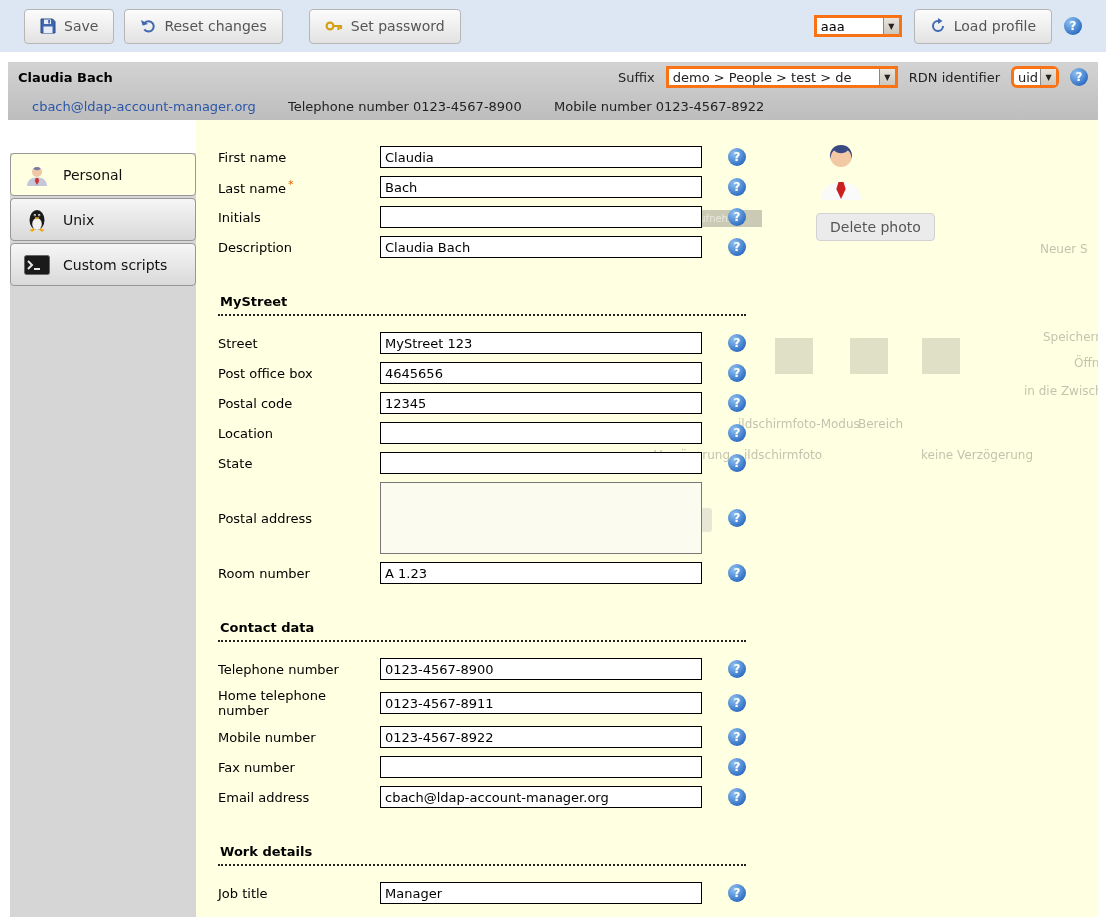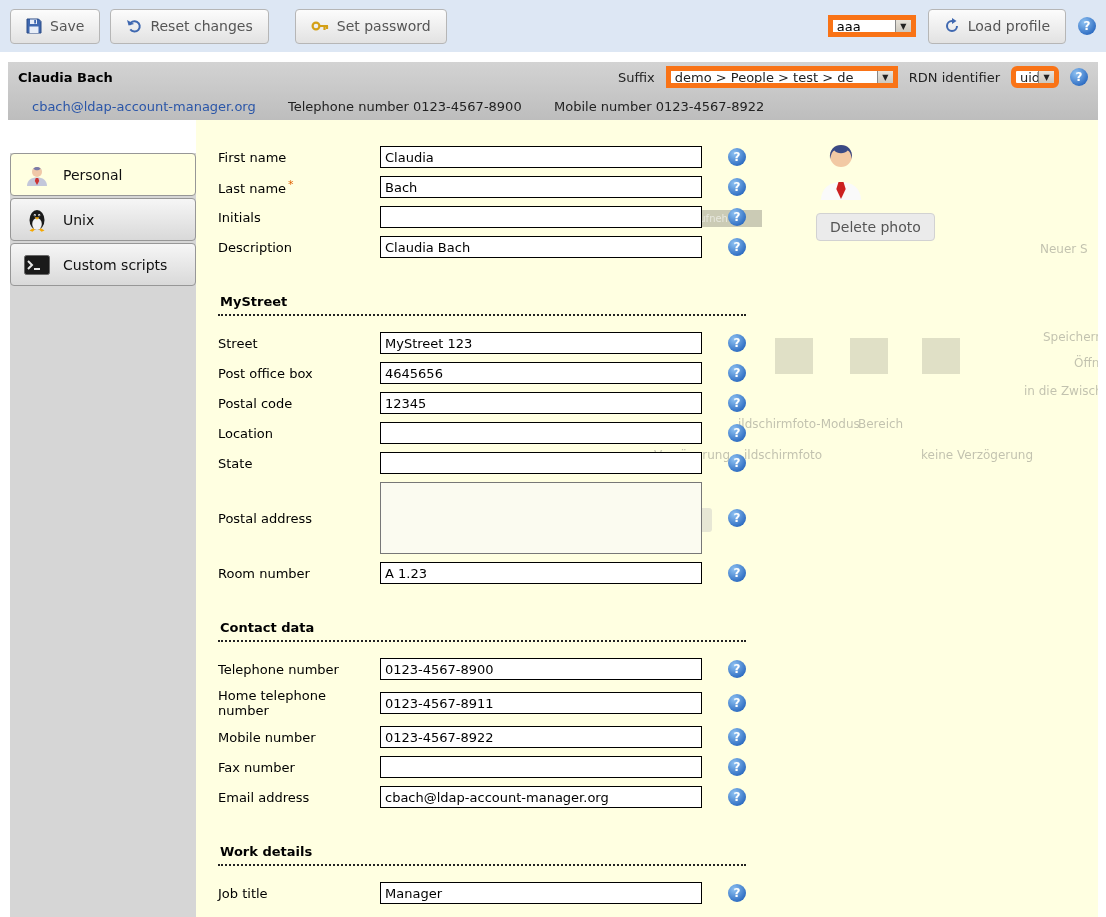--- a/index.html
+++ b/index.html
@@ -1,31 +1,31 @@
 <!DOCTYPE html>
 <html><head>
 <meta charset="utf-8">
 <style>
   * { box-sizing: border-box; }
   body { margin:0; background:#fff; font-family:"DejaVu Sans","Liberation Sans",sans-serif; }
   .stage { position:relative; width:1106px; height:917px; background:#fff; overflow:hidden; }
 
   
   .toolbar { position:absolute; left:0; top:0; width:100%; height:52px; background:#dde7f4;
-             display:flex; align-items:center; padding:0 10px; gap:10px; }
+             display:flex; align-items:center; padding:0 24px; gap:10px; }
   .btn { display:inline-flex; align-items:center; gap:8px; height:35px; padding:0 15px;
          border:1px solid #b6b6b6; border-radius:4px;
          background:linear-gradient(#fcfcfc,#e2e2e2); color:#555; font-size:14px;
          font-family:inherit; cursor:pointer; white-space:nowrap; }
   .btn svg { flex:none; }
   .btn-setpw { margin-left:16px; }
   .tb-right { margin-left:auto; display:flex; align-items:center; gap:12px; }
 
   .sel { display:inline-flex; align-items:stretch; height:22px; background:#fff;
-         border:5px solid #f97316; font-size:13px; cursor:pointer; }
+         border:3px solid #f97316; font-size:13px; cursor:pointer; }
   .sel-text { display:flex; align-items:center; padding:0 4px; white-space:nowrap;
               overflow:hidden; flex:1 1 auto; }
   .sel-arrow { width:16px; flex:none; background:linear-gradient(#e8e4dc,#cdc8be);
                border-left:1px solid #888; display:flex; align-items:center; justify-content:center;
                font-size:8px; color:#222; }
   .sel-arrow::after { content:"▼"; }
   .profile-sel { width:88px; }
 
   .help { width:18px; height:18px; border-radius:50%; flex:none;
           background:radial-gradient(circle at 35% 30%, #8fc2f2, #2d6cc2 75%);

